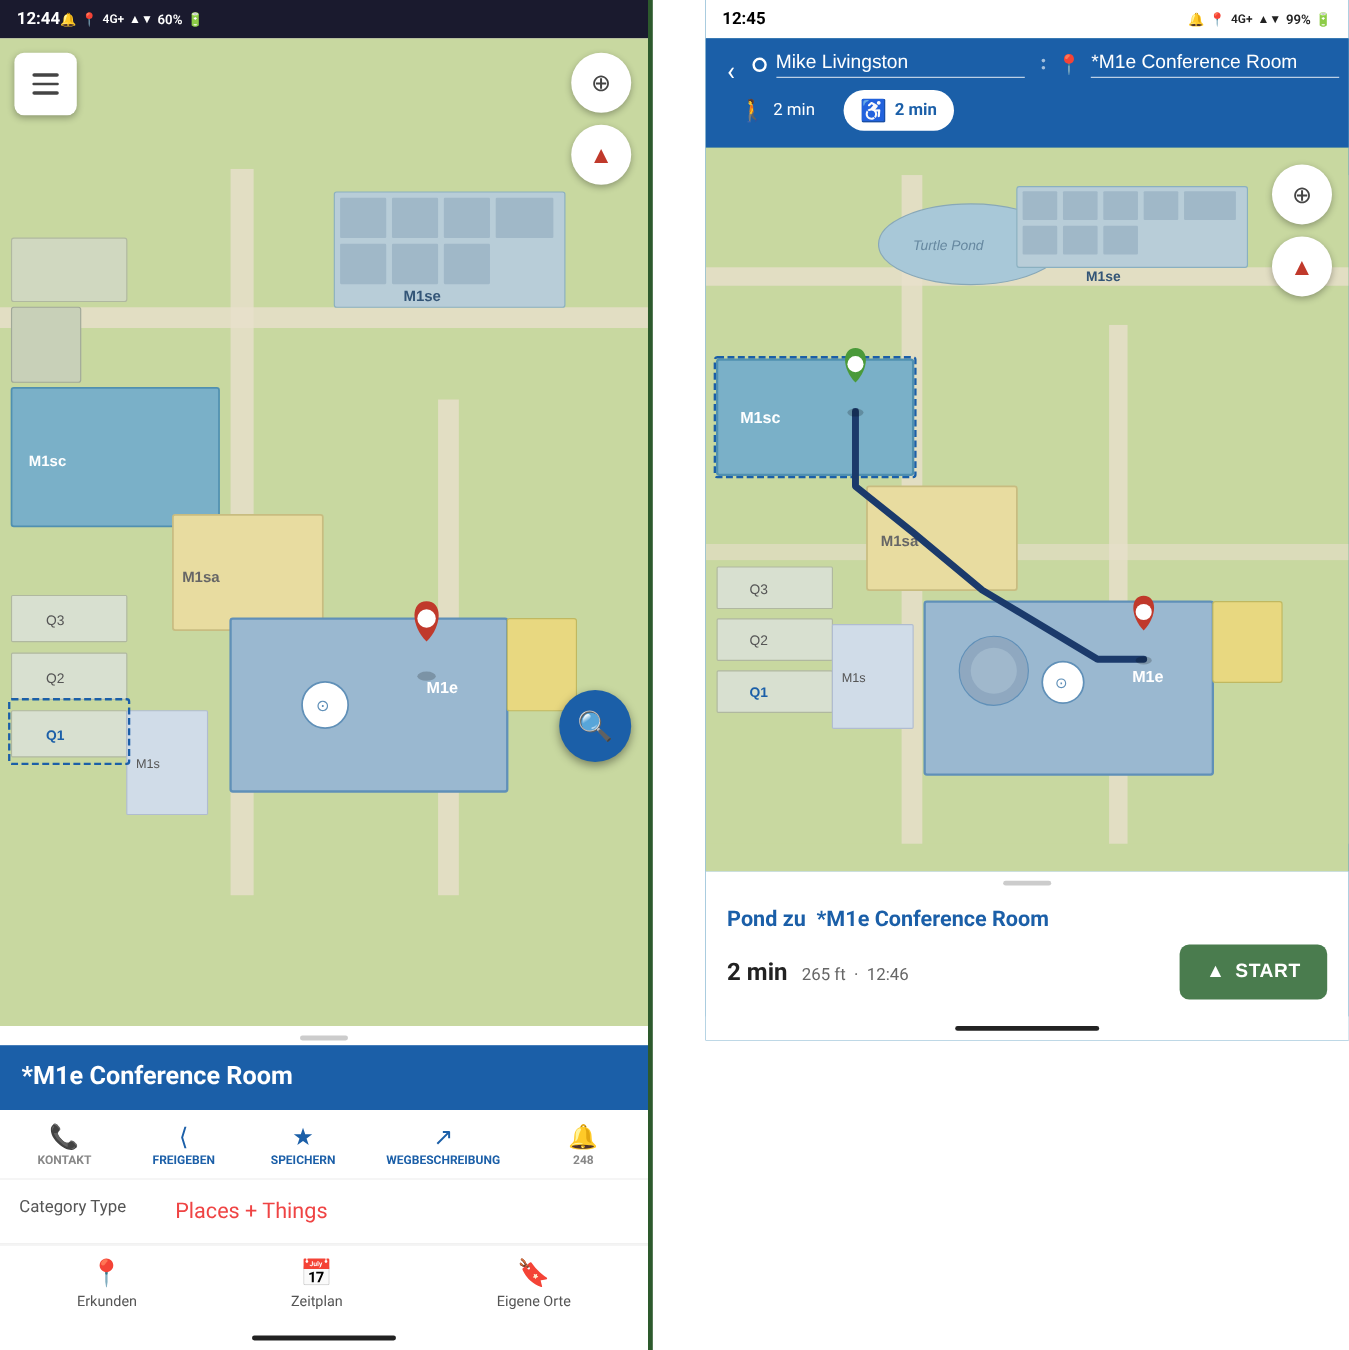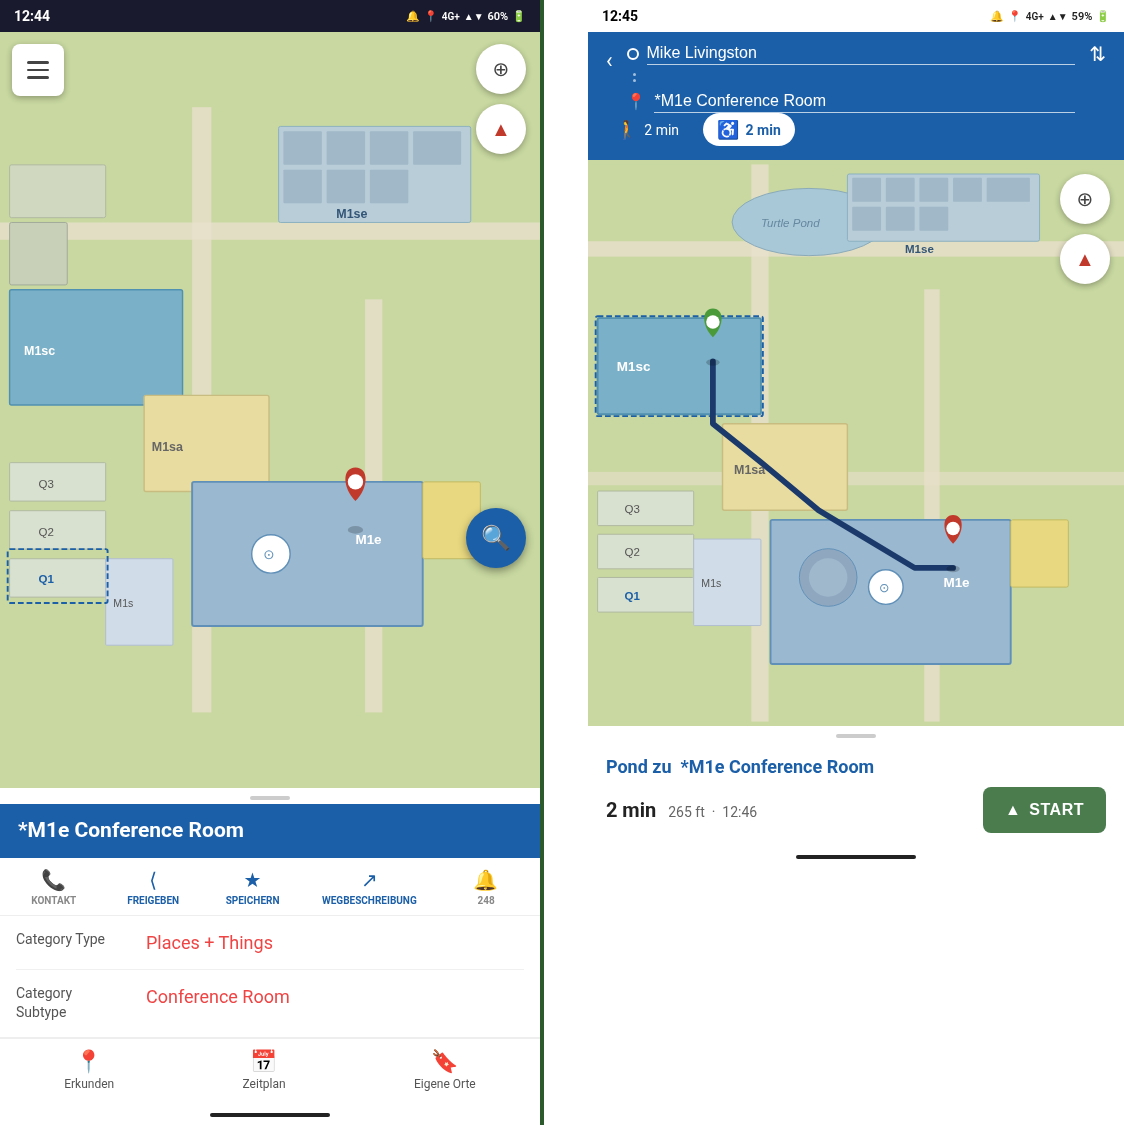--- a/index.html
+++ b/index.html
@@ -20,21 +20,20 @@
       flex-direction: column;
       position: relative;
       background: #f0ede6;
       overflow: hidden;
     }
 
     .status-bar {
       background: #1a1a2e;
       color: white;
       display: flex;
-      justify-content: space-between;
       align-items: center;
       padding: 6px 14px;
       font-size: 13px;
       font-weight: 600;
       height: 32px;
       flex-shrink: 0;
     }
     .status-bar .time { font-size: 14px; font-weight: 700; }
     .status-icons { display: flex; align-items: center; gap: 4px; font-size: 11px; }
 
@@ -547,24 +546,20 @@
         <span class="action-icon gray">🔔</span>
         <span class="action-label gray">248</span>
       </div>
     </div>
 
     <div class="info-table">
       <div class="info-row">
         <span class="info-key">Category Type</span>
         <span class="info-val">Places + Things</span>
       </div>
-      <div class="info-row">
-        <span class="info-key">Category<br>Subtype</span>
-        <span class="info-val">Conference Room</span>
-      </div>
     </div>
 
     <div class="bottom-nav">
       <div class="nav-item">
         <span class="nav-icon">📍</span>
         <span class="nav-label">Erkunden</span>
       </div>
       <div class="nav-item">
         <span class="nav-icon">📅</span>
         <span class="nav-label">Zeitplan</span>
@@ -584,32 +579,32 @@
 
 <div class="right-panel">
 
   <div class="status-bar-right">
     <span class="time">12:45</span>
     <div class="status-icons-r">
       <span>🔔</span>
       <span>📍</span>
       <span style="font-size:10px">4G+</span>
       <span style="font-size:10px">▲▼</span>
-      <span>59%</span>
+      <span>99%</span>
       <span>🔋</span>
     </div>
   </div>
 
   <div class="direction-header">
     <div style="display:flex; gap:10px; align-items:flex-start;">
       <div style="display:flex;flex-direction:column;align-items:center;gap:6px;padding-top:4px;">
 
         <span class="back-btn">‹</span>
       </div>
-      <div style="flex:1;display:flex;flex-direction:column;gap:8px;">
+      <div style="flex:1;display:flex;flex-direction:row;gap:8px;">
 
         <div style="display:flex;align-items:center;gap:8px;">
           <div class="dir-circle"></div>
           <input class="dir-input" type="text" value="Mike Livingston" style="">
         </div>
 
         <div style="display:flex;align-items:center;gap:8px;">
           <div style="width:12px;display:flex;flex-direction:column;gap:3px;align-items:center;padding-left:4px;">
             <div style="width:3px;height:3px;border-radius:50%;background:rgba(255,255,255,0.6)"></div>
             <div style="width:3px;height:3px;border-radius:50%;background:rgba(255,255,255,0.6)"></div>

